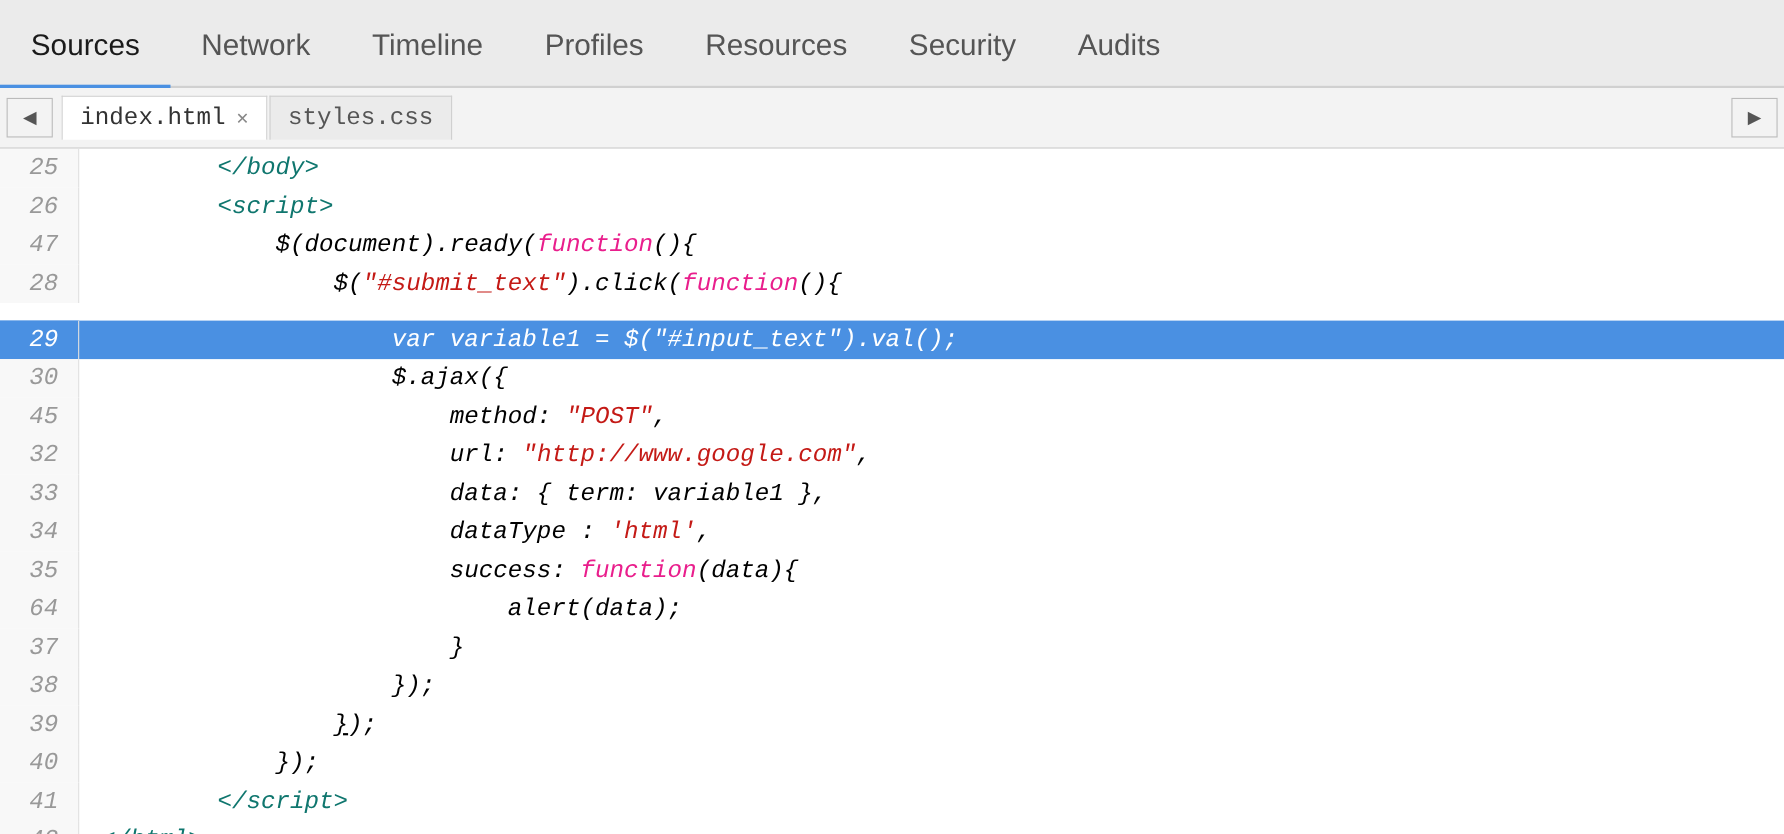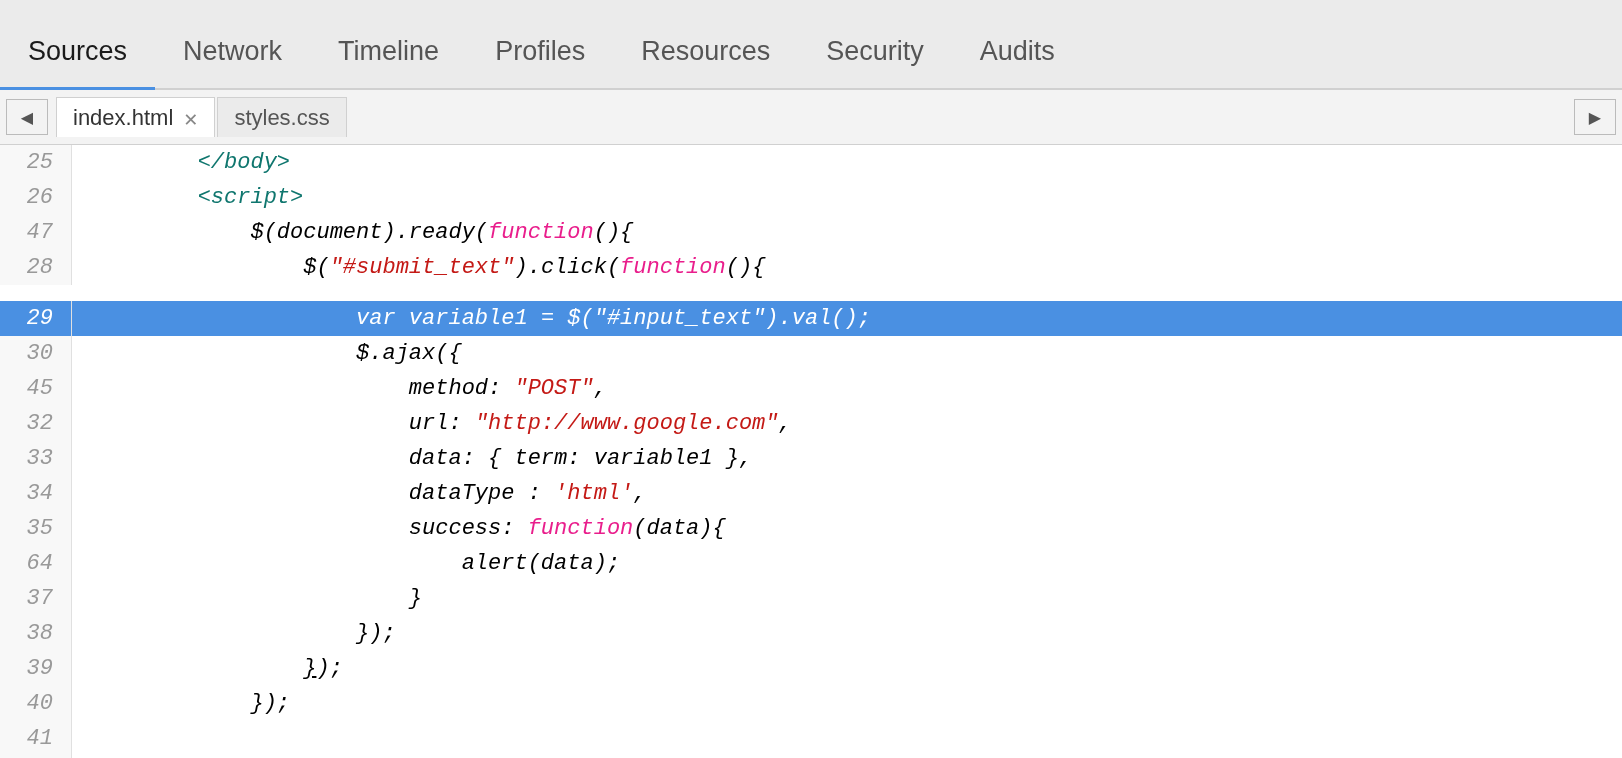--- a/index.html
+++ b/index.html
@@ -16,21 +16,21 @@
       overflow: hidden;
     }
 
     
     .tab-bar {
       display: flex;
       align-items: flex-end;
       background: #ebebeb;
       border-bottom: 2px solid #d0d0d0;
       padding: 0;
-      height: 90px;
+      height: 80px;
       position: relative;
     }
 
     .tab-item {
       padding: 20px 28px;
       font-size: 27px;
       color: #555;
       cursor: pointer;
       border-bottom: 3px solid transparent;
       margin-bottom: -2px;
@@ -62,31 +62,32 @@
       align-items: center;
       justify-content: center;
       cursor: pointer;
       font-size: 16px;
       color: #555;
       margin-right: 8px;
     }
 
     .file-tab {
       display: flex;
-      align-items: flex-end;
+      align-items: center;
       padding: 6px 16px;
       background: #ffffff;
       border: 1px solid #d0d0d0;
       border-bottom: none;
       cursor: pointer;
       font-size: 22px;
       color: #333;
       height: 40px;
       margin-right: 2px;
       gap: 10px;
+      font-family: Liberation Mono, monospace;
     }
 
     .file-tab .close-btn {
       font-size: 18px;
       color: #888;
       cursor: pointer;
     }
 
     .file-tab.inactive {
       background: #ebebeb;
@@ -277,20 +278,21 @@
       <div class="code-content">                <span class="underline">}</span>);</div>
     </div>
 
     <div class="code-line">
       <div class="line-number">40</div>
       <div class="code-content">            });</div>
     </div>
 
     <div class="code-line">
       <div class="line-number">41</div>
+      <div class="code-content">        <span class="c-tag">&lt;/script&gt;</span></div>
     </div>
 
     <div class="code-line">
       <div class="line-number">42</div>
       <div class="code-content"><span class="c-tag">&lt;/html&gt;</span></div>
     </div>
 
     <div class="code-line">
       <div class="line-number">43</div>
       <div class="code-content"> </div>

